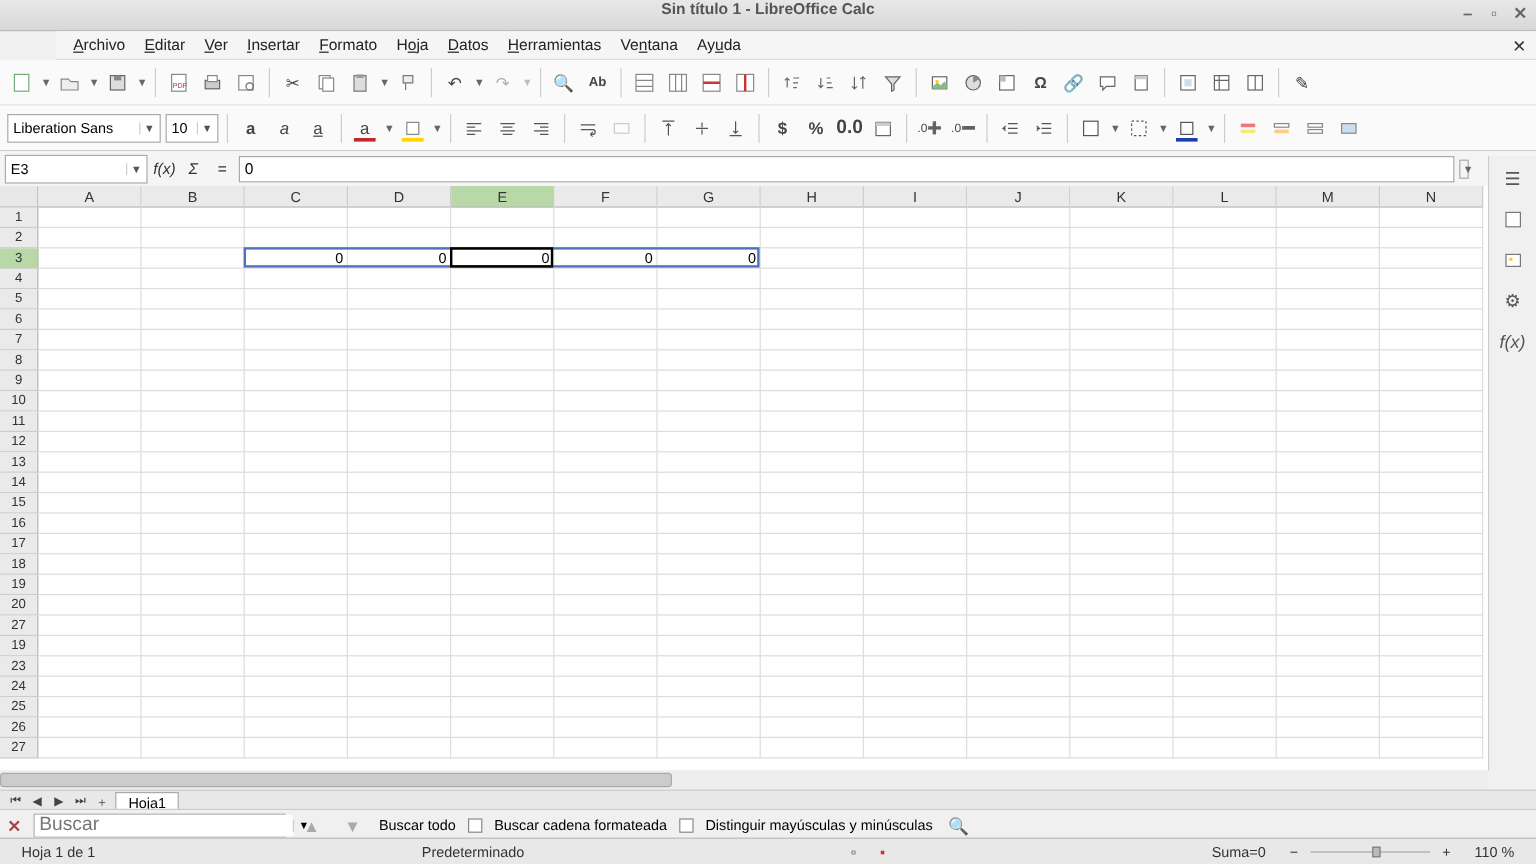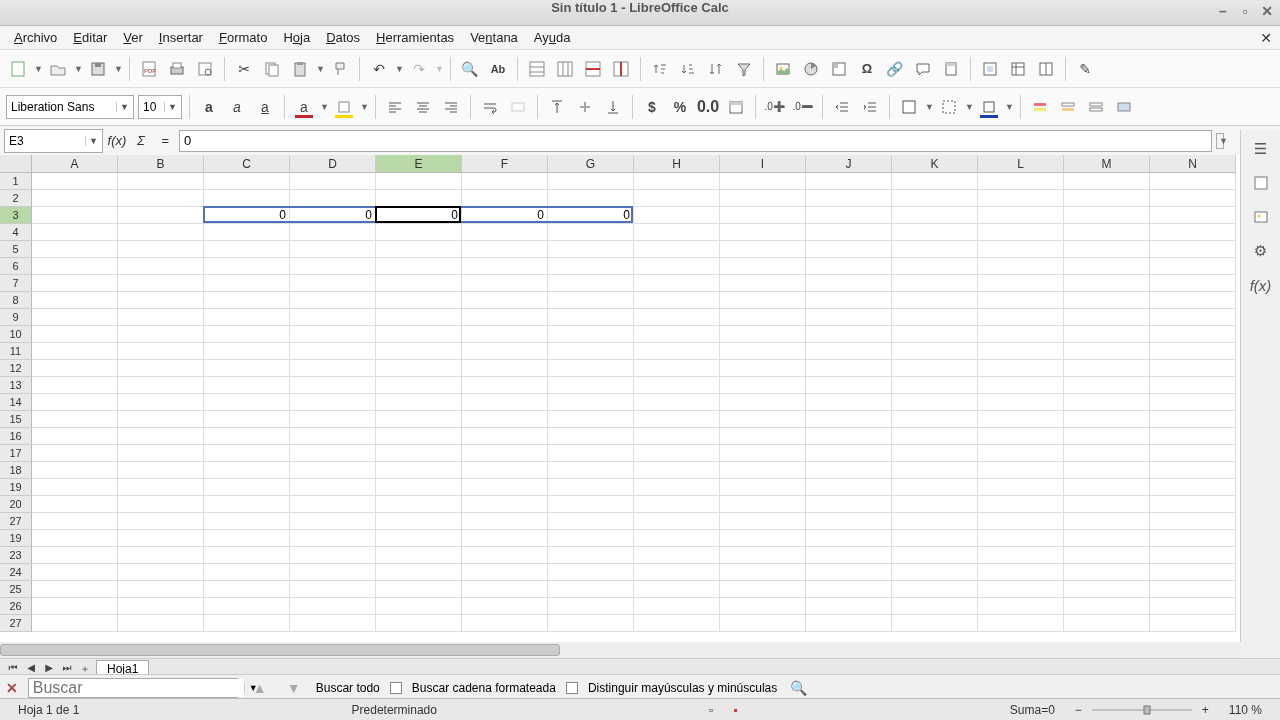--- a/index.html
+++ b/index.html
@@ -3,36 +3,36 @@
 <meta charset="utf-8">
 <style>
 * { box-sizing: border-box; margin: 0; padding: 0; font-family: "Liberation Sans", Arial, sans-serif; }
 body { width: 1280px; height: 720px; background: #f0f0f0; overflow: hidden; position: relative; font-size: 12px; }
 
 .titlebar { height: 26px; background: linear-gradient(#e8e8e8,#d8d8d8); display:flex; justify-content:center; position:relative; border-bottom:1px solid #bbb;font-weight:bold; }
 .titlebar .title { color:#555; font-size:13px; }
 .titlebar .winbtns { position:absolute; right:6px; top:4px; display:flex; gap:8px; }
 .titlebar .winbtns span { width:14px; height:14px; color:#666; font-size:14px; line-height:14px; text-align:center; cursor:default; }
 
-.menubar { height:24px; background:#f5f5f5; display:flex; align-items:center; padding:0 6px; border-bottom:1px solid #ddd; position:relative; }
+.menubar { height:24px; background:#f5f5f5; display:flex; align-items:center; padding:0 6px; border-bottom:1px solid #ddd; position:relative;margin-left:47px; }
 .menubar .mi { padding:3px 8px; font-size:13px; color:#222; }
 .menubar .mi u { text-decoration:underline; }
 .menubar .close-doc { position:absolute; right:8px; top:4px; font-size:14px; color:#333; }
 
 .toolbar { height:38px; background:#fafafa; border-bottom:1px solid #ddd; display:flex; align-items:center; padding:0 6px; gap:4px; }
 .toolbar2 { height:38px; background:#fafafa; border-bottom:1px solid #ccc; display:flex; align-items:center; padding:0 6px; gap:4px; }
 .tb { width:24px; height:24px; display:flex; align-items:center; justify-content:center; border:1px solid transparent; border-radius:2px; color:#444; font-size:14px; }
 .tbsep { width:1px; height:24px; background:#ccc; margin:0 3px; }
 .dd { width:8px; color:#666; font-size:9px; }
 .combo { height:24px; border:1px solid #aaa; background:#fff; display:flex; align-items:center; padding:0 4px; }
 .combo input { border:none; outline:none; font-size:12px; width:100%; }
 .combo .arrow { font-size:9px; color:#555; padding-left:3px; border-left:1px solid #ccc; margin-left:3px; }
 
 .formulabar { height:30px; background:#f5f5f5; border-bottom:1px solid #ccc; display:flex; align-items:center; padding:0 4px; gap:4px; }
-.namebox { width:99px; }
+.namebox { width:119px; }
 .fx { width:20px; text-align:center; font-style:italic; font-size:13px; color:#333; }
 .formulainput { flex:1; height:22px; border:1px solid #aaa; background:#fff; padding:0 4px; font-size:13px; }
 
 .workarea { position:absolute; top:155px; left:0; right:40px; bottom:78px; background:#fff; overflow:hidden; }
 .corner { position:absolute; left:0; top:0; width:32px; height:18px; background:#e8e8e8; border-right:1px solid #bbb; border-bottom:1px solid #bbb; }
 .colheads { position:absolute; left:32px; top:0; right:0; height:18px; display:flex; }
 .colhead { width:86px; height:18px; background:#eaeaea; border-right:1px solid #ccc; border-bottom:1px solid #bbb; text-align:center; font-size:12px; line-height:18px; color:#333; }
 .colhead.active { background:#b8d8a8; }
 .rowheads { position:absolute; left:0; top:18px; width:32px; bottom:0; }
 .rowhead { height:17px; background:#eaeaea; border-bottom:1px solid #ccc; border-right:1px solid #bbb; text-align:center; font-size:11px; line-height:17px; color:#333; }

